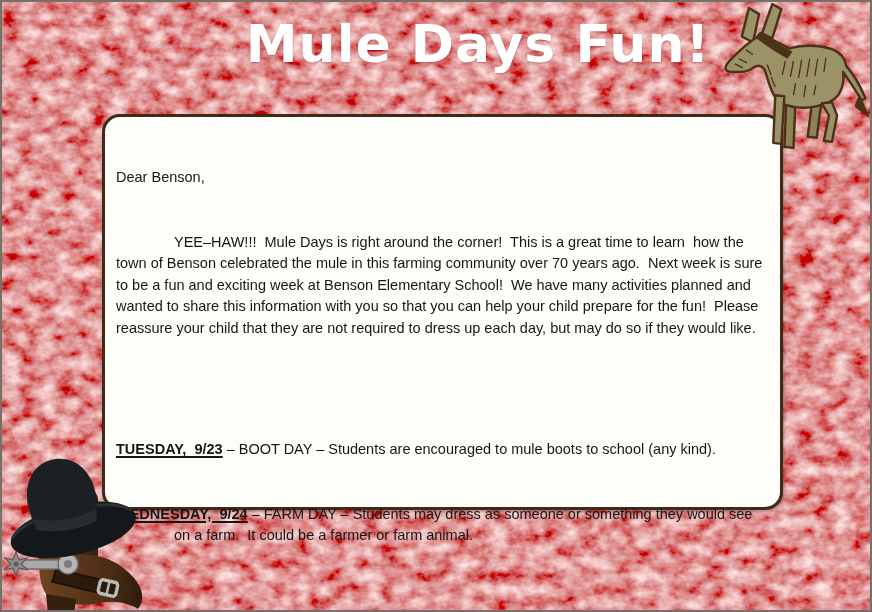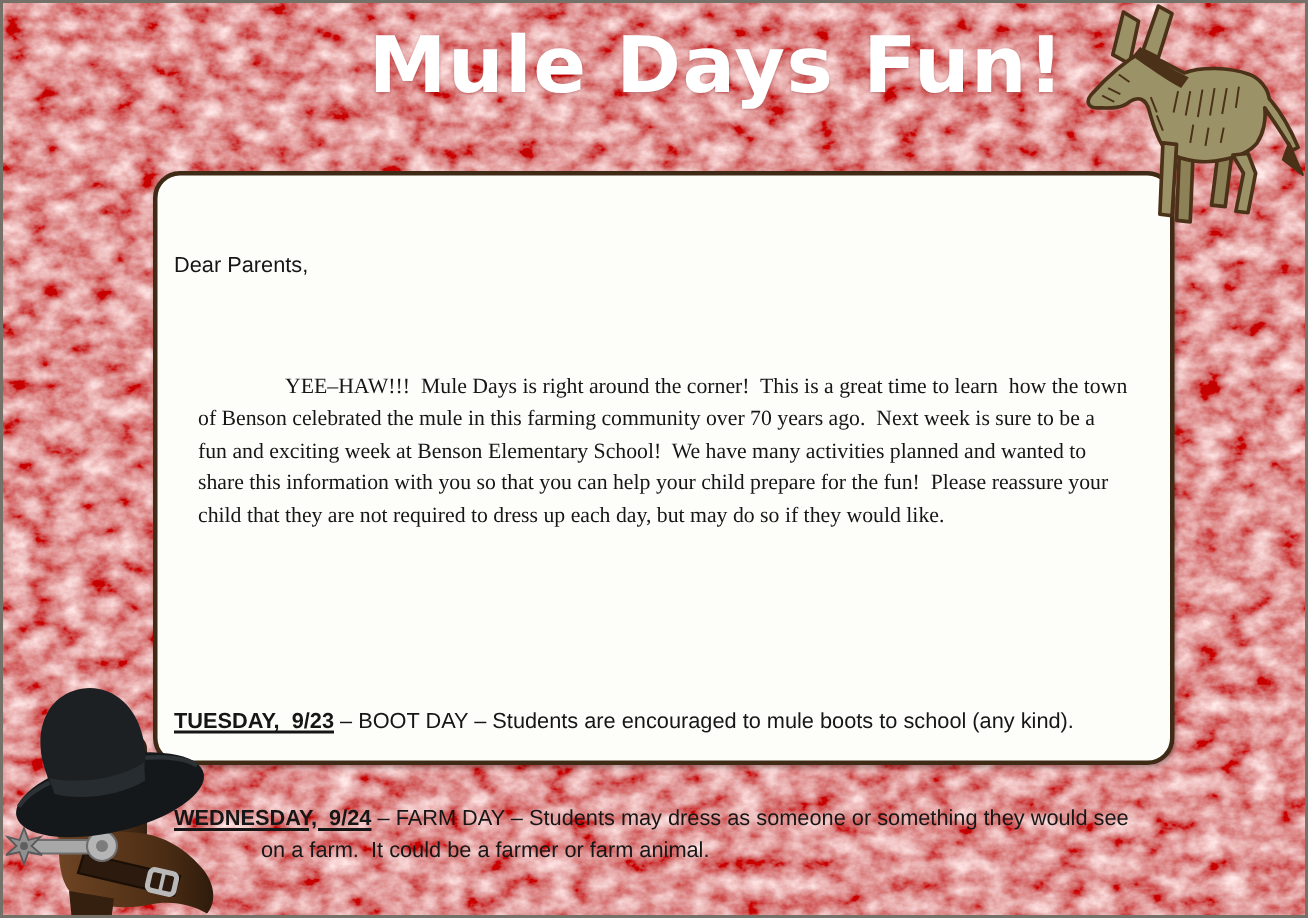--- a/index.html
+++ b/index.html
@@ -32,21 +32,21 @@
     border:3px solid #3f2a16;
     border-radius:18px;
     padding:7px 12px 0 11px;
     color:#161616;
     font-size:14.5px;
     line-height:21.5px;
     white-space:pre-wrap;
     box-shadow:1px 2px 3px rgba(60,10,10,0.35);
   }
   .greeting{margin:0;}
-  .intro{margin:16px;text-indent:58px;font-family:Liberation Serif, serif;}
+  .intro{margin:0;text-indent:58px;}
   .schedule{margin-top:14px;}
   .entry{margin:0;padding-left:58px;text-indent:-58px;}
   .day-label{font-weight:bold;text-decoration:underline;text-decoration-thickness:2px;text-underline-offset:2px;}
   .entry-rest{font-weight:normal;}
   .mule{position:absolute;left:712px;top:0;z-index:4;}
   .boot{position:absolute;left:0;top:440px;z-index:4;}
 </style>
 </head>
 <body>
 
@@ -62,21 +62,21 @@
                 0 0 0 1.05 -0.18
                 0 0 0 1.05 -0.18
                 0 0 0 0 1"></feColorMatrix>
     </filter>
     <rect width="868" height="608" filter="url(#redMarble)"></rect>
   </svg>
 
   <div class="flyer-title">Mule Days Fun!</div>
 
   <div class="letter-card">
-    <p class="greeting">Dear Parents,</p>
+    <p class="greeting">Dear Benson,</p>
     <p class="intro">YEE–HAW!!!  Mule Days is right around the corner!  This is a great time to learn  how the town of Benson celebrated the mule in this farming community over 70 years ago.  Next week is sure to be a fun and exciting week at Benson Elementary School!  We have many activities planned and wanted to share this information with you so that you can help your child prepare for the fun!  Please reassure your child that they are not required to dress up each day, but may do so if they would like.</p>
     <div class="schedule">
       <p class="entry"><span class="day-label">TUESDAY,  9/23</span><span class="entry-rest"> – BOOT DAY – Students are encouraged to mule boots to school (any kind).</span></p>
       <p class="entry"><span class="day-label">WEDNESDAY,  9/24</span><span class="entry-rest"> – FARM DAY – Students may dress as someone or something they would see on a farm.  It could be a farmer or farm animal.</span></p>
       
       
     </div>
   </div>
 
   <svg class="mule" width="158" height="152" viewBox="0 0 155 150" aria-hidden="true">

